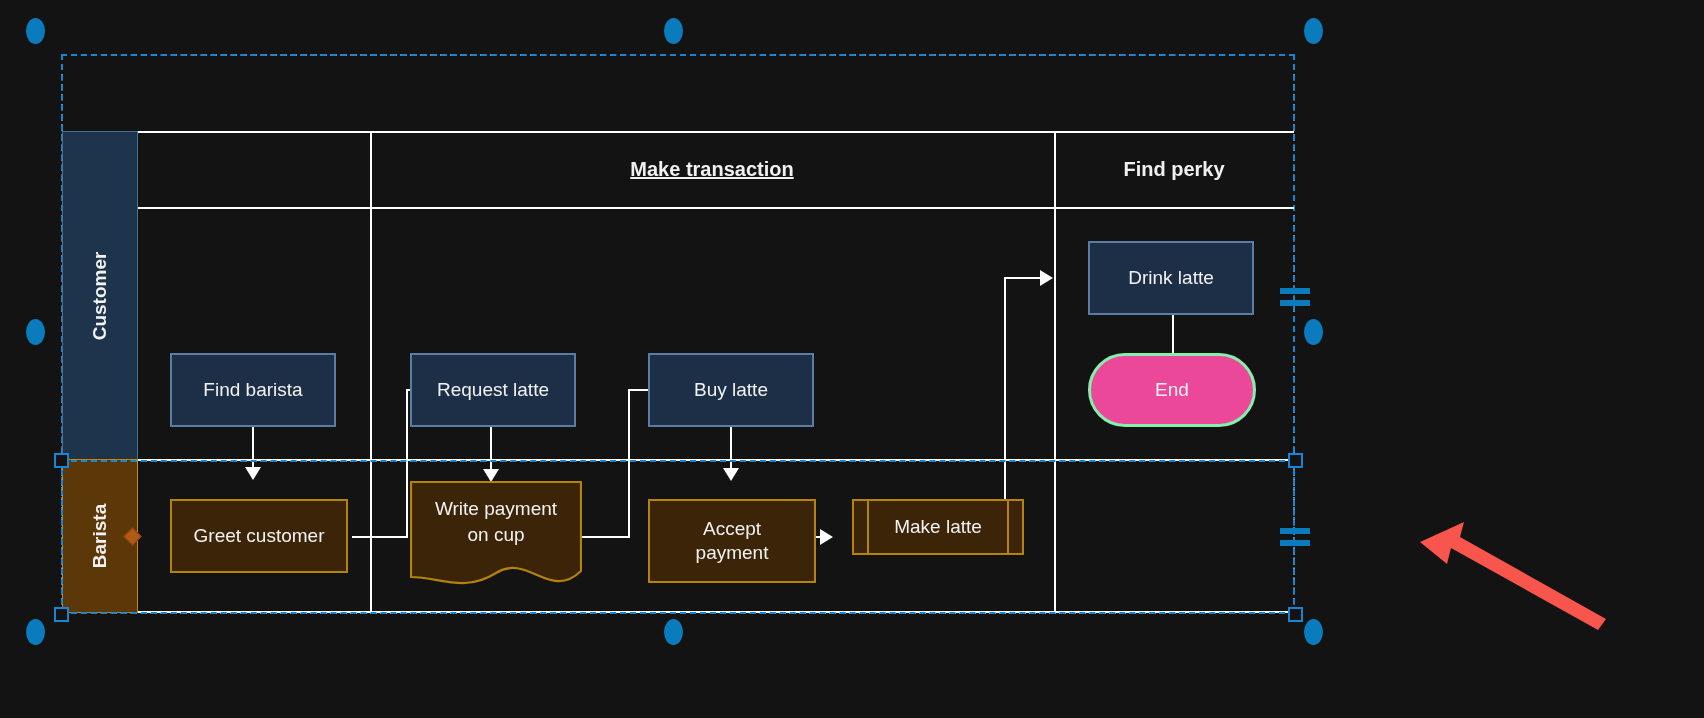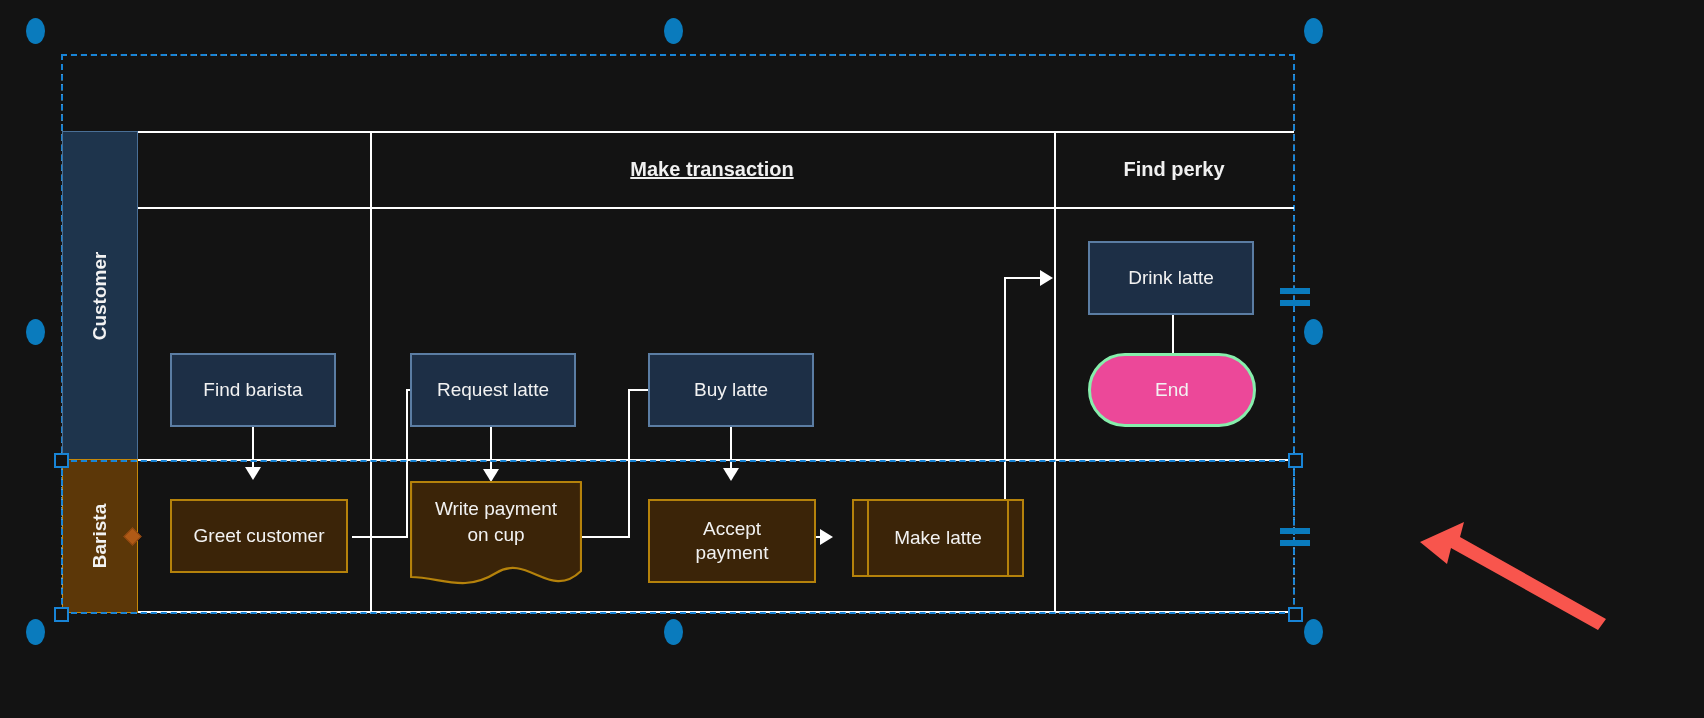--- a/index.html
+++ b/index.html
@@ -157,21 +157,21 @@
       </svg>
       <div class="doclbl">Write payment</div>
       <div class="doclbl" style="top:42px;">on cup</div>
     </div>
 
     <div class="node n-brown" style="left:586px;top:444px;width:168px;height:84px;flex-direction:column;">
       <div>Accept</div>
       <div>payment</div>
     </div>
 
-    <div class="node n-pre" style="left:790px;top:444px;width:172px;height:78px;position:absolute;text-align:center;">Make latte</div>
+    <div class="node n-pre" style="left:790px;top:444px;width:172px;height:56px;position:absolute;text-align:center;">Make latte</div>
 
   </div>
 
   <div class="inner-sel-w" style="left:61px;top:460px;width:1234px;height:154px;"></div>
   <div class="inner-sel" style="left:61px;top:460px;width:1234px;height:154px;"></div>
 
   <div class="sq-handle" style="left:54px;top:453px;"></div>
   <div class="sq-handle" style="left:1288px;top:453px;"></div>
   <div class="sq-handle" style="left:54px;top:607px;"></div>
   <div class="sq-handle" style="left:1288px;top:607px;"></div>

